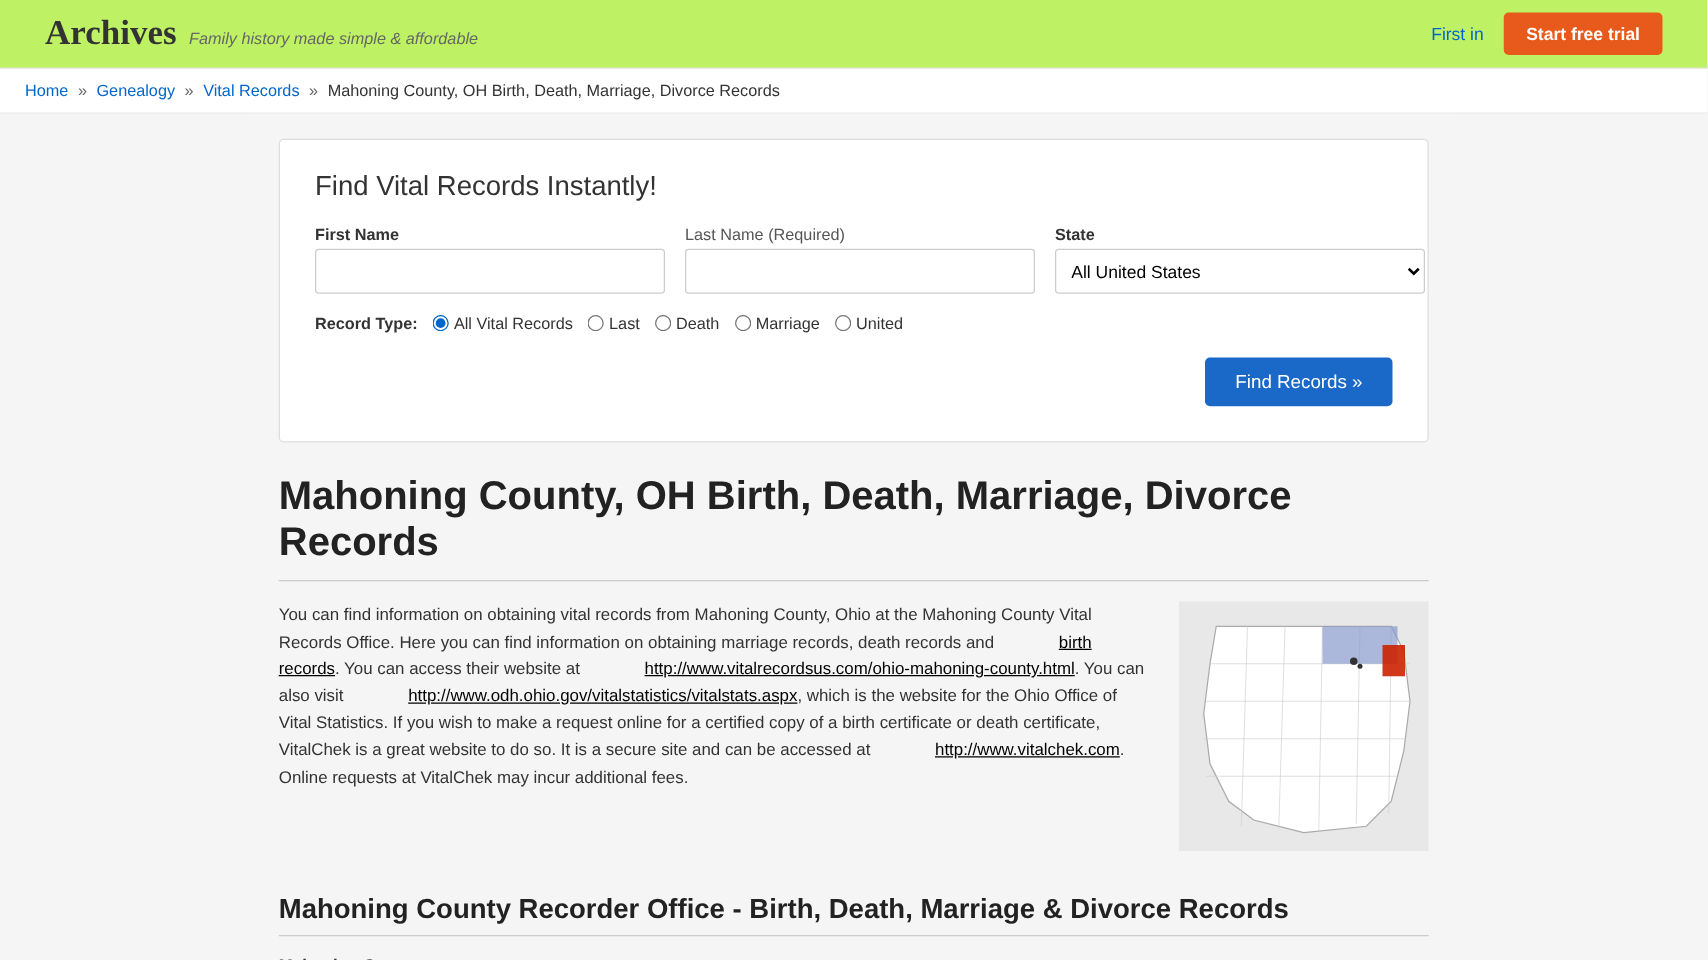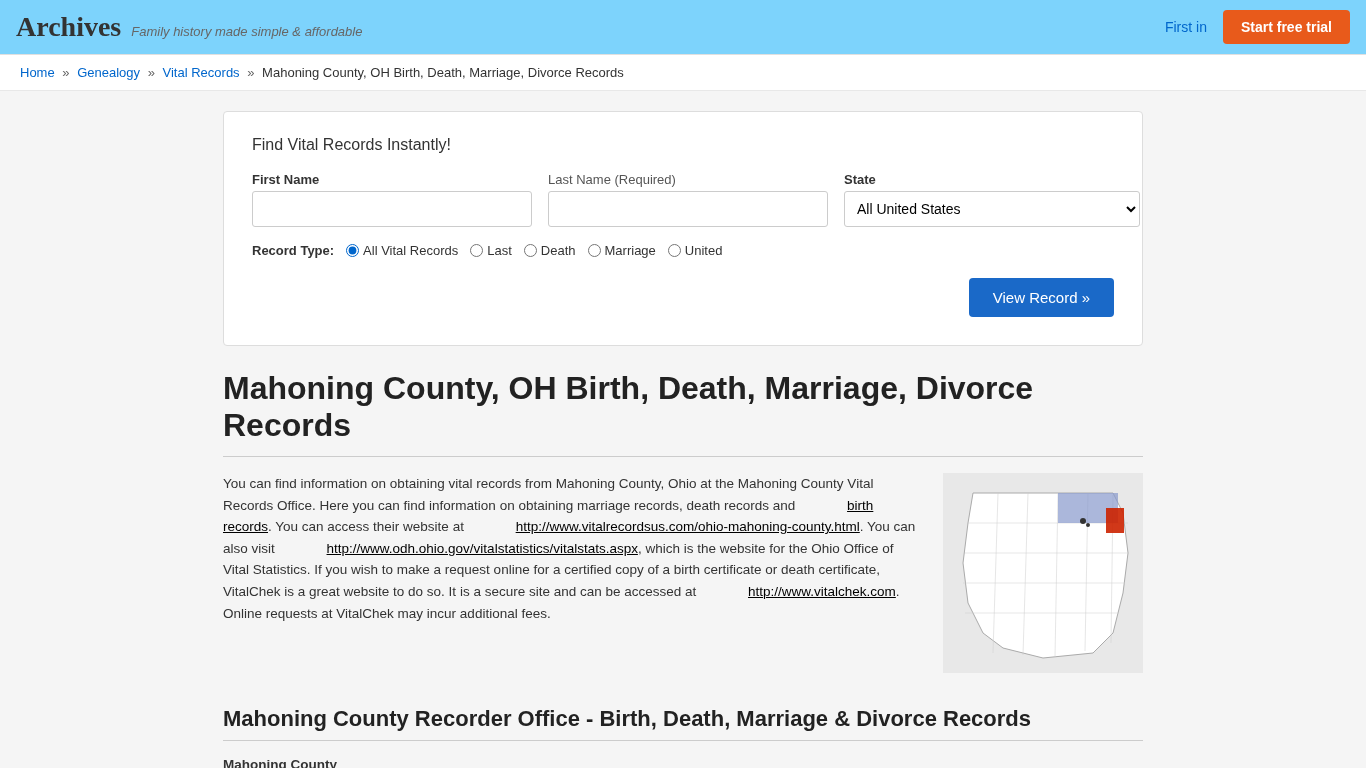--- a/index.html
+++ b/index.html
@@ -1,22 +1,22 @@
 <!DOCTYPE html>
 <html><head>
   <meta charset="utf-8">
   <style>
     * { margin: 0; padding: 0; box-sizing: border-box; }
     body { font-family: Arial, sans-serif; font-size: 14px; color: #333; background: #f5f5f5; }
 
     
     .header {
-      background: #7dd3fc;
+      background: #bef264;
       border-bottom: 1px solid #e0e0e0;
-      padding: 10px 16px;
+      padding: 10px 36px;
       display: flex;
       align-items: center;
       justify-content: space-between;
     }
     .logo-area {
       display: flex;
       align-items: baseline;
       gap: 10px;
     }
     .logo-text {
@@ -72,21 +72,21 @@
 
     
     .search-box {
       background: #fff;
       border: 1px solid #ddd;
       border-radius: 4px;
       padding: 24px 28px 28px;
       margin-bottom: 24px;
     }
     .search-box h2 {
-      font-size: 16px;
+      font-size: 22px;
       font-weight: normal;
       color: #333;
       margin-bottom: 18px;
     }
     .form-row {
       display: flex;
       gap: 16px;
       align-items: flex-end;
       margin-bottom: 16px;
     }
@@ -269,21 +269,21 @@
       <label class="record-type-option">
         <input type="radio" name="record_type" style="">
         <span>Marriage</span>
       </label>
       <label class="record-type-option">
         <input type="radio" name="record_type" style="">
         <span>United</span>
       </label>
     </div>
     <div class="btn-row">
-      <button class="view-records-btn">View Record »</button>
+      <button class="view-records-btn">Find Records »</button>
     </div>
   </div>
 
   <h1 class="page-title">Mahoning County, OH Birth, Death, Marriage, Divorce Records</h1>
 
   <div class="content-area">
     <div class="content-text">
       <p>You can find information on obtaining vital records from Mahoning County, Ohio at the Mahoning County Vital Records Office. Here you can find information on obtaining marriage records, death records and <a href="#">birth records</a>. You can access their website at <a href="#">http://www.vitalrecordsus.com/ohio-mahoning-county.html</a>. You can also visit <a href="#">http://www.odh.ohio.gov/vitalstatistics/vitalstats.aspx</a>, which is the website for the Ohio Office of Vital Statistics. If you wish to make a request online for a certified copy of a birth certificate or death certificate, VitalChek is a great website to do so. It is a secure site and can be accessed at <a href="#">http://www.vitalchek.com</a>. Online requests at VitalChek may incur additional fees.</p>
     </div>
     <div class="map-area">

